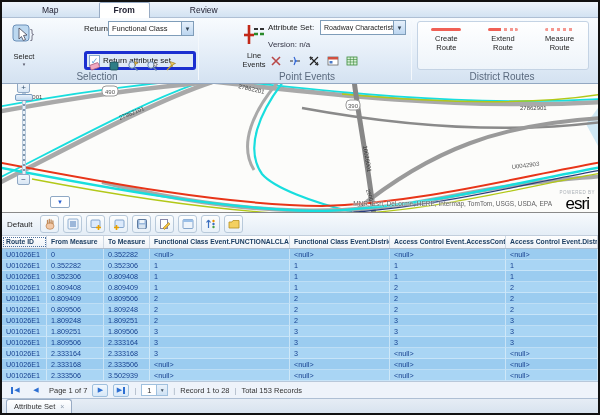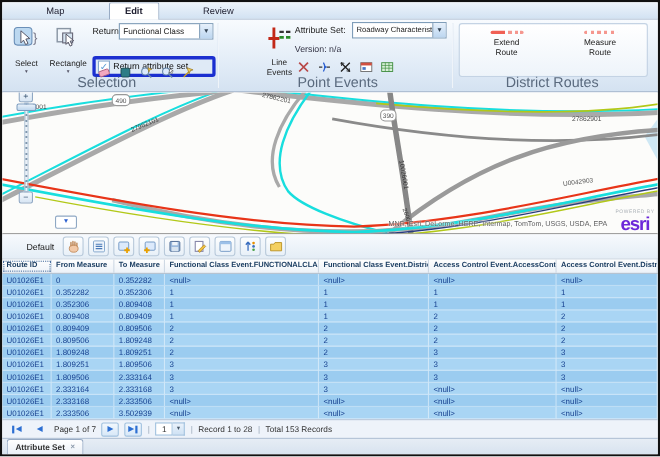--- a/index.html
+++ b/index.html
@@ -8,21 +8,21 @@
 
   
   #tabstrip{position:absolute;left:0;top:0;width:596px;height:16px;background:linear-gradient(#eef4fb,#d2e2f2);border-bottom:1px solid #aebfd4;display:flex;align-items:flex-end;}
   .rtab{font-size:8.5px;color:#223;padding:2px 14px;cursor:default;}
   .rtab.active{background:#fff;border:1px solid #98abc4;border-bottom:none;border-radius:2px 2px 0 0;margin-bottom:-1px;padding-bottom:3px;font-weight:bold;}
   #tabstrip .spacer{width:26px;}
 
   
   #ribbon{position:absolute;left:0;top:16px;width:596px;height:66px;background:linear-gradient(#f8fbfe,#dfeaf6 70%,#d4e2f1);border-bottom:1px solid #93a8c2;}
   .gdivider{position:absolute;top:3px;bottom:3px;width:1px;background:#bdcde0;border-right:1px solid #f4f8fc;}
-  .grouplabel{position:absolute;bottom:1px;font-size:13px;color:#5a6a7e;text-align:center;}
+  .grouplabel{position:absolute;bottom:1px;font-size:10px;color:#5a6a7e;text-align:center;}
   .bigbtn{position:absolute;display:flex;flex-direction:column;align-items:center;width:36px;cursor:pointer;}
   .bigbtn .lbl{font-size:7.5px;color:#222;text-align:center;line-height:1.15;margin-top:1px;}
   .caret{font-size:5px;color:#556;line-height:4px;}
   .fieldlbl{position:absolute;font-size:8px;color:#222;}
   .ddown{position:absolute;height:15px;background:#fff;border:1px solid #7f9db9;display:flex;align-items:center;}
   .ddown .val{flex:1;font-size:7.5px;color:#222;padding:0 3px;white-space:nowrap;overflow:hidden;}
   .ddbtn{width:12px;height:100%;background:linear-gradient(#e6f0fb,#bcd6f0);border-left:1px solid #7f9db9;color:#345;font-size:6px;display:flex;align-items:center;justify-content:center;}
   #ras-box{position:absolute;left:82px;top:33px;width:112px;height:19px;border:3px solid #1b2fd0;border-radius:3px;background:#dfeaf6;display:flex;align-items:center;padding:0 2px;}
   #ras-box .chk{width:11px;height:11px;background:#fff;border:1px solid #85a8cc;color:#5b9bd5;font-size:9px;line-height:10px;text-align:center;margin-right:3px;}
   #ras-box .txt{font-size:8px;color:#111;white-space:nowrap;}
@@ -36,30 +36,30 @@
   .rline.solid{background:#f06055;}
   .rline.extend{background:linear-gradient(to right,#f06055 0 13px,transparent 13px 16px,#f5978f 16px 19px,transparent 19px 22px,#f5978f 22px 25px,transparent 25px 27px,#f5978f 27px 30px);}
   .rline.dots{background:repeating-linear-gradient(to right,#f5978f 0 3px,transparent 3px 6px);}
 
   
   #map{position:absolute;left:0;top:82px;width:596px;height:129px;background:#fcfcfa;border-bottom:1px solid #8a8a8a;overflow:hidden;}
   #map svg{position:absolute;left:0;top:0;}
   #attribution{position:absolute;right:46px;bottom:5px;font-size:6.5px;color:#5e5e5e;text-shadow:0 0 2px #fff,0 0 2px #fff;}
   #esri{position:absolute;right:3px;bottom:0px;text-align:center;line-height:1;}
   #esri .pb{font-size:4.5px;color:#aab0b6;letter-spacing:.5px;text-transform:uppercase;}
-  #esri .logo{font-size:17px;font-weight:bold;color:#6d28d9;letter-spacing:-1px;}
+  #esri .logo{font-size:17px;font-weight:normal;color:#000000;letter-spacing:-1px;}
   
   #zslider{position:absolute;left:13px;top:0px;width:20px;}
   .zbtn{position:absolute;left:2px;width:13px;height:11px;background:linear-gradient(#f4f8fc,#d8e6f4);border:1px solid #8fa8c4;border-radius:2px;font-size:8px;color:#34506e;text-align:center;line-height:9px;}
   #ztrack{position:absolute;left:7px;top:9px;width:4px;height:82px;background:repeating-linear-gradient(to bottom,#7e96ad 0 1.5px,#eaf1f8 1.5px 5px);border:1px solid #b4c6d8;}
   #zhandle{position:absolute;left:0px;top:10px;width:18px;height:7px;background:linear-gradient(#eaf2fa,#bed7ee);border:1px solid #7a9cc0;border-radius:2px;}
   #collapse-btn{position:absolute;left:48px;top:112px;width:20px;height:12px;background:#fff;border:1px solid #8fa8c4;border-radius:2px;font-size:6px;color:#2a5fd0;text-align:center;line-height:11px;}
 
   
-  #gtoolbar{position:absolute;left:0;top:211px;width:596px;height:23px;background:linear-gradient(#f7fafd,#e4edf6);border-bottom:1px solid #c2cedc;display:flex;align-items:center;padding-left:22px;gap:4px;}
+  #gtoolbar{position:absolute;left:0;top:211px;width:596px;height:23px;background:linear-gradient(#f7fafd,#e4edf6);border-bottom:1px solid #c2cedc;display:flex;align-items:center;padding-left:5px;gap:4px;}
   #gtoolbar .viewlbl{font-size:8px;color:#222;margin-right:4px;}
   .gico{width:19px;height:18px;display:flex;align-items:center;justify-content:center;background:linear-gradient(#fdfefe,#e8f0f8);border:1px solid #b8c9da;border-radius:3px;}
 
   
   #ghead{position:absolute;left:0;top:234px;width:596px;height:13px;background:linear-gradient(#fefefe,#edf2f8);border-bottom:1px solid #aebdcd;display:flex;}
   .hcell{font-size:6.8px;font-weight:bold;color:#1d3f63;padding:2px 0 0 4px;border-right:1px solid #cfd9e4;white-space:nowrap;overflow:hidden;}
   .hcell.focus{outline:1px dotted #4a70a0;outline-offset:-2px;}
   #gbody{position:absolute;left:0;top:247px;width:596px;height:132px;overflow:hidden;}
   .grow{display:flex;height:11px;}
   .grow.a{background:#a9d5f4;}
@@ -70,63 +70,52 @@
   
   #pager{position:absolute;left:0;top:379px;width:596px;height:17px;background:#eef3fa;border-top:1px solid #b8c8da;display:flex;align-items:center;padding-left:5px;gap:5px;font-size:7.5px;color:#333;}
   .pbtn{width:16px;height:13px;display:flex;align-items:center;justify-content:center;color:#2d6fd2;font-size:7px;border:1px solid transparent;border-radius:2px;}
   .pbtn.boxed{background:linear-gradient(#f2f8fd,#d8e8f8);border-color:#9fc0de;}
   .pbar{display:inline-block;width:2px;height:7px;background:#2d6fd2;margin:0 1px;}
   .psep{color:#9aa8b8;}
   #pageval{width:16px;height:12px;background:#fff;border:1px solid #9fc0de;font-size:7.5px;text-align:center;line-height:11px;}
   #pagedd{width:11px;height:12px;background:linear-gradient(#eaf2fb,#cfe2f4);border:1px solid #9fc0de;border-left:none;color:#456;font-size:5px;text-align:center;line-height:11px;}
 
   
-  #doctabs{position:absolute;left:0;top:396px;width:596px;height:15px;background:linear-gradient(#e6edf5,#d8e3ef);border-top:1px solid #aebfd4;display:flex;align-items:flex-end;font-weight:bold;}
+  #doctabs{position:absolute;left:0;top:396px;width:596px;height:15px;background:linear-gradient(#e6edf5,#d8e3ef);border-top:1px solid #aebfd4;display:flex;align-items:flex-end;}
   #doctab{margin-left:4px;background:linear-gradient(#ffffff,#eaf0f7);border:1px solid #98abc4;border-bottom:none;border-radius:3px 3px 0 0;font-size:7.5px;color:#333;padding:2px 7px 2px 7px;display:flex;align-items:center;gap:5px;}
   #doctab .x{color:#8a99aa;font-size:7px;}
 </style>
 </head>
 <body>
 
 <div id="window">
 
   <div id="tabstrip">
     <div class="spacer"></div>
     <div class="rtab">Map</div>
     <div class="spacer"></div>
-    <div class="rtab active">Edit</div>
+    <div class="rtab active">From</div>
     <div class="spacer"></div>
     <div class="rtab">Review</div>
   </div>
 
   <div id="ribbon">
 
     <div class="bigbtn" style="left:4px;top:4px;">
       <span>
         <svg width="26" height="26" viewBox="0 0 26 26">
           <rect x="2" y="3" width="16" height="16" rx="3" fill="#bcd8f0" stroke="#6a8fb8"></rect>
           <path d="M8 6 L16 13 L12.5 13.5 L14.5 17.5 L12.3 18.5 L10.4 14.5 L8 17 Z" fill="#fff" stroke="#445" stroke-width="0.8"></path>
           <text x="19" y="16" font-size="12" fill="#778">}</text>
         </svg>
       </span>
       <span class="lbl">Select</span>
       <span class="caret">▾</span>
     </div>
 
-    <div class="bigbtn" style="left:42px;top:4px;">
-      <span>
-        <svg width="26" height="26" viewBox="0 0 26 26">
-          <rect x="3" y="4" width="12" height="12" fill="none" stroke="#8a96a4" stroke-width="1.3"></rect>
-          <rect x="8" y="8" width="9" height="9" fill="#d6e4f0" stroke="#667"></rect>
-          <path d="M11 9 L18 15 L14.8 15.4 L16.6 19 L14.7 19.9 L13 16.3 L11 18.4 Z" fill="#fff" stroke="#445" stroke-width="0.8"></path>
-        </svg>
-      </span>
-      <span class="lbl">Rectangle</span>
-      <span class="caret">▾</span>
-    </div>
 
     <div class="fieldlbl" style="left:82px;top:6px;">Return:</div>
     <div class="ddown" style="left:106px;top:3px;width:86px;">
       <span class="val">Functional Class</span>
       <span class="ddbtn">▼</span>
     </div>
 
     <div id="ras-box">
       <span class="chk">✓</span>
       <span class="txt">Return attribute set</span>
@@ -217,20 +206,24 @@
           <svg width="14" height="14" viewBox="0 0 14 14">
             <rect x="2" y="3" width="10" height="8" fill="#d8f0d8" stroke="#3a8a3a" stroke-width="0.8"></rect>
             <path d="M2 5.5 h10 M2 8 h10 M5.3 3 v8 M8.6 3 v8" stroke="#3a8a3a" stroke-width="0.6"></path>
           </svg>
         </span>
       </div>
     <div class="grouplabel" style="left:250px;width:110px;">Point Events</div>
     <div class="gdivider" style="left:409px;"></div>
 
     <div id="redpanel">
+      <div class="redbtn">
+        <div class="rline solid"></div>
+        <span class="lbl" style="width:34px;">Create Route</span>
+      </div>
       <div class="redbtn">
         <div class="rline extend"></div>
         <span class="lbl" style="width:34px;">Extend Route</span>
       </div>
       <div class="redbtn">
         <div class="rline dots"></div>
         <span class="lbl" style="width:34px;">Measure Route</span>
       </div>
     </div>
     <div class="grouplabel" style="left:445px;width:110px;">District Routes</div>

